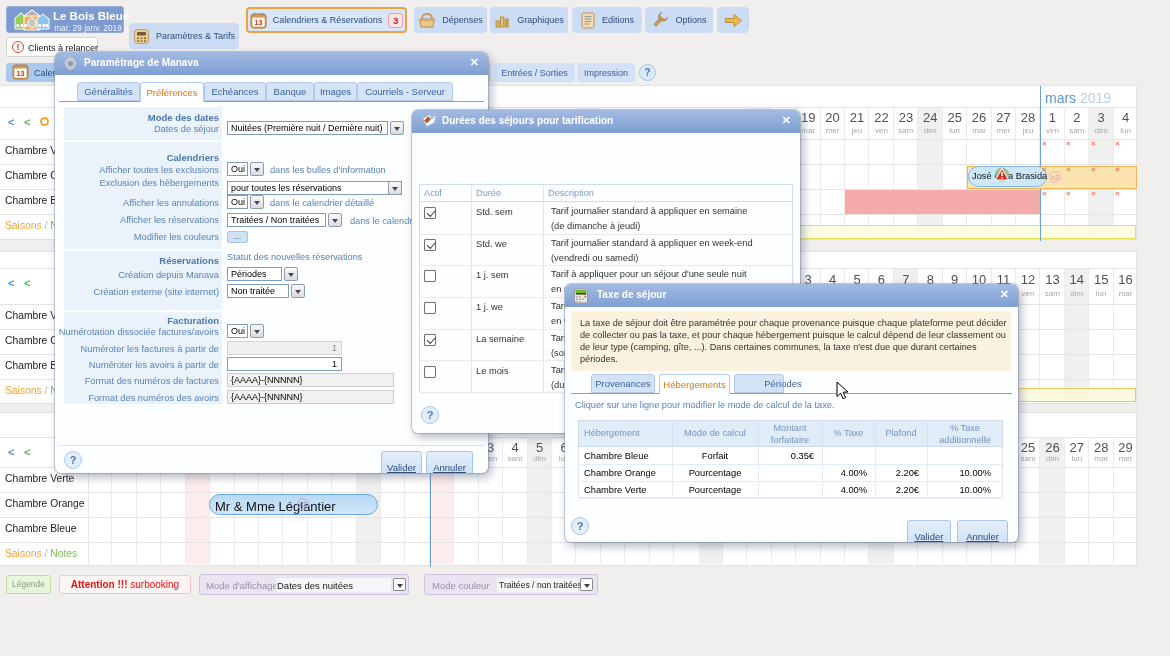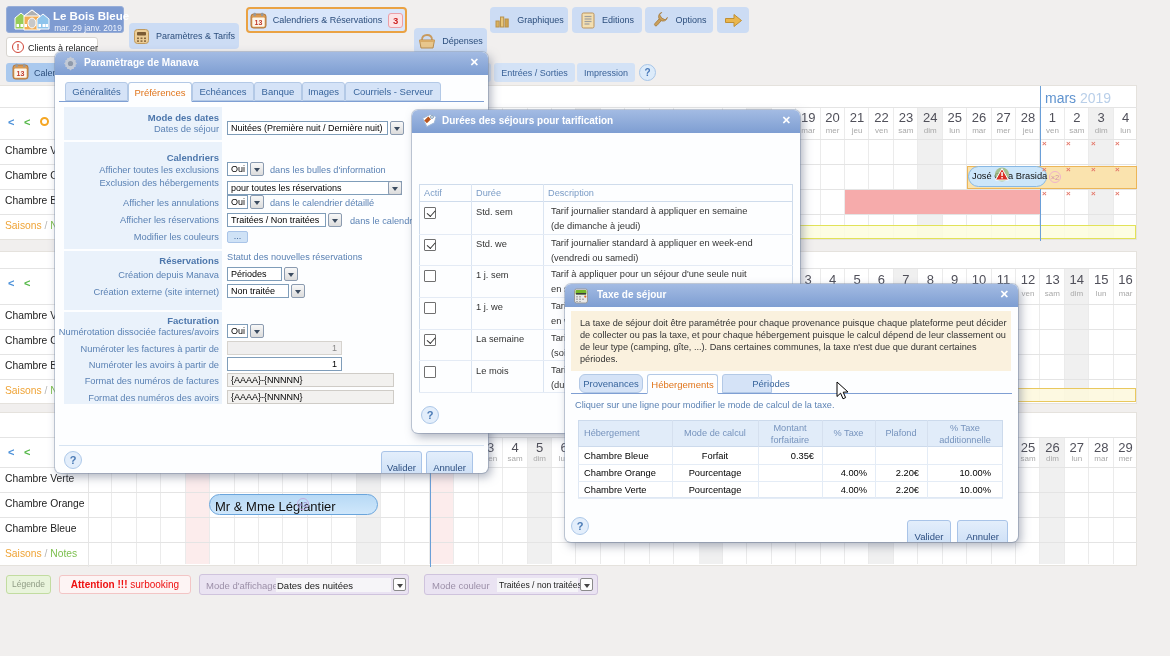--- a/index.html
+++ b/index.html
@@ -14,31 +14,31 @@
 .dnum{position:absolute;width:24px;text-align:center;font-size:13px;color:#50505a;}
 .dabb{position:absolute;width:24px;text-align:center;font-size:8px;color:#a9a9a9;}
 .rowlab{position:absolute;left:5px;font-size:10.3px;color:#1c1c1c;white-space:nowrap;}
 .navs{position:absolute;font-size:11px;font-weight:bold;}
 .band{position:absolute;left:88px;width:1048px;}
 .redx{position:absolute;font-size:8px;font-weight:bold;color:#e4796b;z-index:3;line-height:7px;}
 .dlg{position:absolute;background:#fdfeff;border-radius:6px;box-shadow:3px 4px 10px rgba(95,105,130,.5),0 0 0 1px rgba(130,150,180,.45);overflow:hidden;}
 .tbar{position:absolute;left:0;top:0;right:0;height:23px;border-radius:5px 5px 0 0;background:linear-gradient(#a3bbe3,#7e9ed2);}
 .ttl{position:absolute;top:5px;font-size:10px;font-weight:bold;color:#fff;}
 .cls{position:absolute;top:4px;font-size:11px;font-weight:bold;color:#fff;}
-.tab{position:absolute;height:19px;background:#d5e3f7;border:1px solid #b3c9e6;border-radius:3px 3px 0 0;color:#39659c;font-size:9.5px;display:flex;align-items:center;justify-content:center;white-space:nowrap;}
+.tab{position:absolute;height:19px;background:#d5e3f7;border:1px solid #b3c9e6;border-radius:3px 3px 0 0;color:#39659c;font-size:9.5px;display:flex;align-items:center;justify-content:center;white-space:nowrap;margin-left:12px;}
 .tab.act{background:#fdfeff;color:#e0751c;border-bottom:1px solid #fdfeff;height:20px;z-index:2;}
 .tabline{position:absolute;height:1px;background:#7f9fd3;}
 .lbl{position:absolute;font-size:9.3px;color:#5b82b4;text-align:right;white-space:nowrap;}
 .hdg{position:absolute;font-size:9.5px;font-weight:bold;color:#4d77ac;text-align:right;white-space:nowrap;}
 .hint{position:absolute;font-size:9.2px;color:#5b82b4;white-space:nowrap;}
 .cbox{position:absolute;height:14px;border:1px solid #7f9db9;background:#fff;font-size:9px;color:#000;padding:1px 0 0 3px;overflow:hidden;white-space:nowrap;}
 .vbtn{position:absolute;width:14px;height:14px;background:linear-gradient(#f8f8f8,#dcdcdc);border:1px solid #8b9bb0;border-radius:2px;}
 .vbtn:after{content:"";position:absolute;left:3px;top:5px;border-left:3px solid transparent;border-right:3px solid transparent;border-top:4px solid #3c4c60;}
 .beige{position:absolute;background:#faf1de;font-size:9.1px;color:#333;white-space:nowrap;overflow:hidden;}
-.btn{position:absolute;height:32px;background:linear-gradient(#e3eefb,#c8dcf5);border:1px solid #a9c4e8;border-radius:3px;font-size:9.5px;color:#2c4e80;display:flex;align-items:center;justify-content:center;}
+.btn{position:absolute;height:32px;background:linear-gradient(#e3eefb,#c8dcf5);border:1px solid #a9c4e8;border-radius:3px;font-size:9.5px;color:#2c4e80;display:flex;align-items:center;justify-content:center;text-decoration:underline;}
 .qm{position:absolute;width:18px;height:18px;border-radius:50%;background:#e3eefb;border:1px solid #adc8e8;color:#4a7ab5;font-weight:bold;font-size:11px;text-align:center;line-height:16px;}
 .chk{position:absolute;width:12px;height:12px;border:1px solid #707070;background:#fff;border-radius:1px;}
 .chk.on:after{content:"";position:absolute;left:1.5px;top:2px;width:7px;height:3.5px;border-left:1.6px solid #333;border-bottom:1.6px solid #333;transform:rotate(-48deg);}
 .t93{font-size:9.3px;color:#333;position:absolute;white-space:nowrap;}
 </style></head><body>
 <div class="ab" style="left:6px;top:6px;width:118px;height:27px;background:#7e9bd1;border:1px solid #98aed8;border-radius:3px;">
     <div class="ab" style="left:7px;top:2px;"><svg width="36" height="22" viewBox="0 0 36 22">
         <g stroke="#fff" stroke-width="1">
           <path d="M1 9 L7 4 L13 9 V20 H1 Z" fill="#97cd58"></path>
           <path d="M10 7 L18 1 L26 7 V21 H10 Z" fill="#f2ad55"></path>
@@ -77,21 +77,21 @@
     <svg width="17" height="17" viewBox="0 0 17 17">
       <rect x="1" y="2" width="15" height="14" rx="2.5" fill="#da9a52" stroke="#b0753a"></rect>
       <rect x="2.3" y="5.5" width="12.4" height="9.2" rx="1" fill="#fdf6ea"></rect>
       <rect x="3.5" y="0.8" width="2.4" height="3.4" rx="1" fill="#999"></rect>
       <rect x="11" y="0.8" width="2.4" height="3.4" rx="1" fill="#999"></rect>
       <text x="8.5" y="12.6" font-size="7" font-weight="bold" fill="#c0392b" text-anchor="middle" font-family="Liberation Sans">13</text>
     </svg>
     <span>Calendriers &amp; Réservations</span>
     <span style="display:inline-block;width:15px;height:15px;background:#fce3e6;border:1px solid #eb9ea6;border-radius:3px;color:#cc2222;font-weight:bold;font-size:9.5px;line-height:14px;text-align:center;">3</span>
   </div>
-<div class="tb" style="left:414px;width:73px;margin-top:21px;">
+<div class="tb" style="left:414px;width:73px;">
     <svg width="18" height="17" viewBox="0 0 18 17">
       <path d="M4 7 Q4 2 9 2 Q14 2 14 7" fill="none" stroke="#c89a5e" stroke-width="1.8"></path>
       <path d="M1.5 7 H16.5 L15 15 H3 Z" fill="#e8c68c" stroke="#b98d4f"></path>
       <path d="M1.5 7 H16.5 L16.2 9 H1.8 Z" fill="#d9ab66"></path>
     </svg>
     <span>Dépenses</span>
   </div>
 <div class="tb" style="left:490px;width:78px;">
     <svg width="17" height="17" viewBox="0 0 17 17">
       <rect x="2" y="9" width="3.2" height="6" fill="#d9b15e" stroke="#b9914a"></rect>
@@ -493,21 +493,21 @@
           <rect x="3" y="10.5" width="2" height="1.5"></rect>
           <rect x="6" y="10.5" width="2" height="1.5"></rect>
           <rect x="9" y="10.5" width="2" height="1.5"></rect>
           <rect x="3" y="13" width="2" height="1"></rect>
           <rect x="6" y="13" width="2" height="1"></rect>
         </g>
       </svg></div>
     <div class="ttl" style="left:32px;">Taxe de séjour</div>
     <div class="cls" style="right:9px;">✕</div>
     <div class="beige" style="left:6px;top:27px;width:440px;height:60px;padding:6px 0 0 9px;line-height:12px;font-size:9.2px;">La taxe de séjour doit être paramétrée pour chaque provenance puisque chaque plateforme peut décider<br>de collecter ou pas la taxe, et pour chaque hébergement puisque le calcul dépend de leur classement ou<br>de leur type (camping, gîte, ...). Dans certaines communes, la taxe n'est due que durant certaines<br>périodes.</div>
-    <div class="tab" style="left:14px;top:90px;width:64px;border-radius:6px;">Provenances</div>
+    <div class="tab" style="left:14px;top:90px;width:64px;">Provenances</div>
     <div class="tab act" style="left:82px;top:90px;width:71px;">Hébergements</div>
     <div class="tab" style="left:157px;top:90px;width:48px;padding-left:48px;">Périodes</div>
     <div class="tabline" style="left:6px;right:6px;top:109px;"></div>
     <div class="hint" style="left:10px;top:116px;">Cliquer sur une ligne pour modifier le mode de calcul de la taxe.</div>
     <div class="ab" style="left:13px;top:136px;width:425px;height:27px;background:#e1ecf9;border:1px solid #ccdaec;"></div>
     <div class="hint" style="left:19px;top:143px;color:#7693bd;line-height:12px;">Hébergement</div>
     <div class="hint" style="left:107px;top:143px;width:86px;text-align:center;color:#7693bd;line-height:12px;">Mode de calcul</div>
     <div class="hint" style="left:193px;top:138px;width:64px;text-align:center;color:#7693bd;line-height:12px;">Montant<br>forfaitaire</div>
     <div class="hint" style="left:257px;top:143px;width:53px;text-align:center;color:#7693bd;line-height:12px;">% Taxe</div>
     <div class="hint" style="left:310px;top:143px;width:52px;text-align:center;color:#7693bd;line-height:12px;">Plafond</div>

